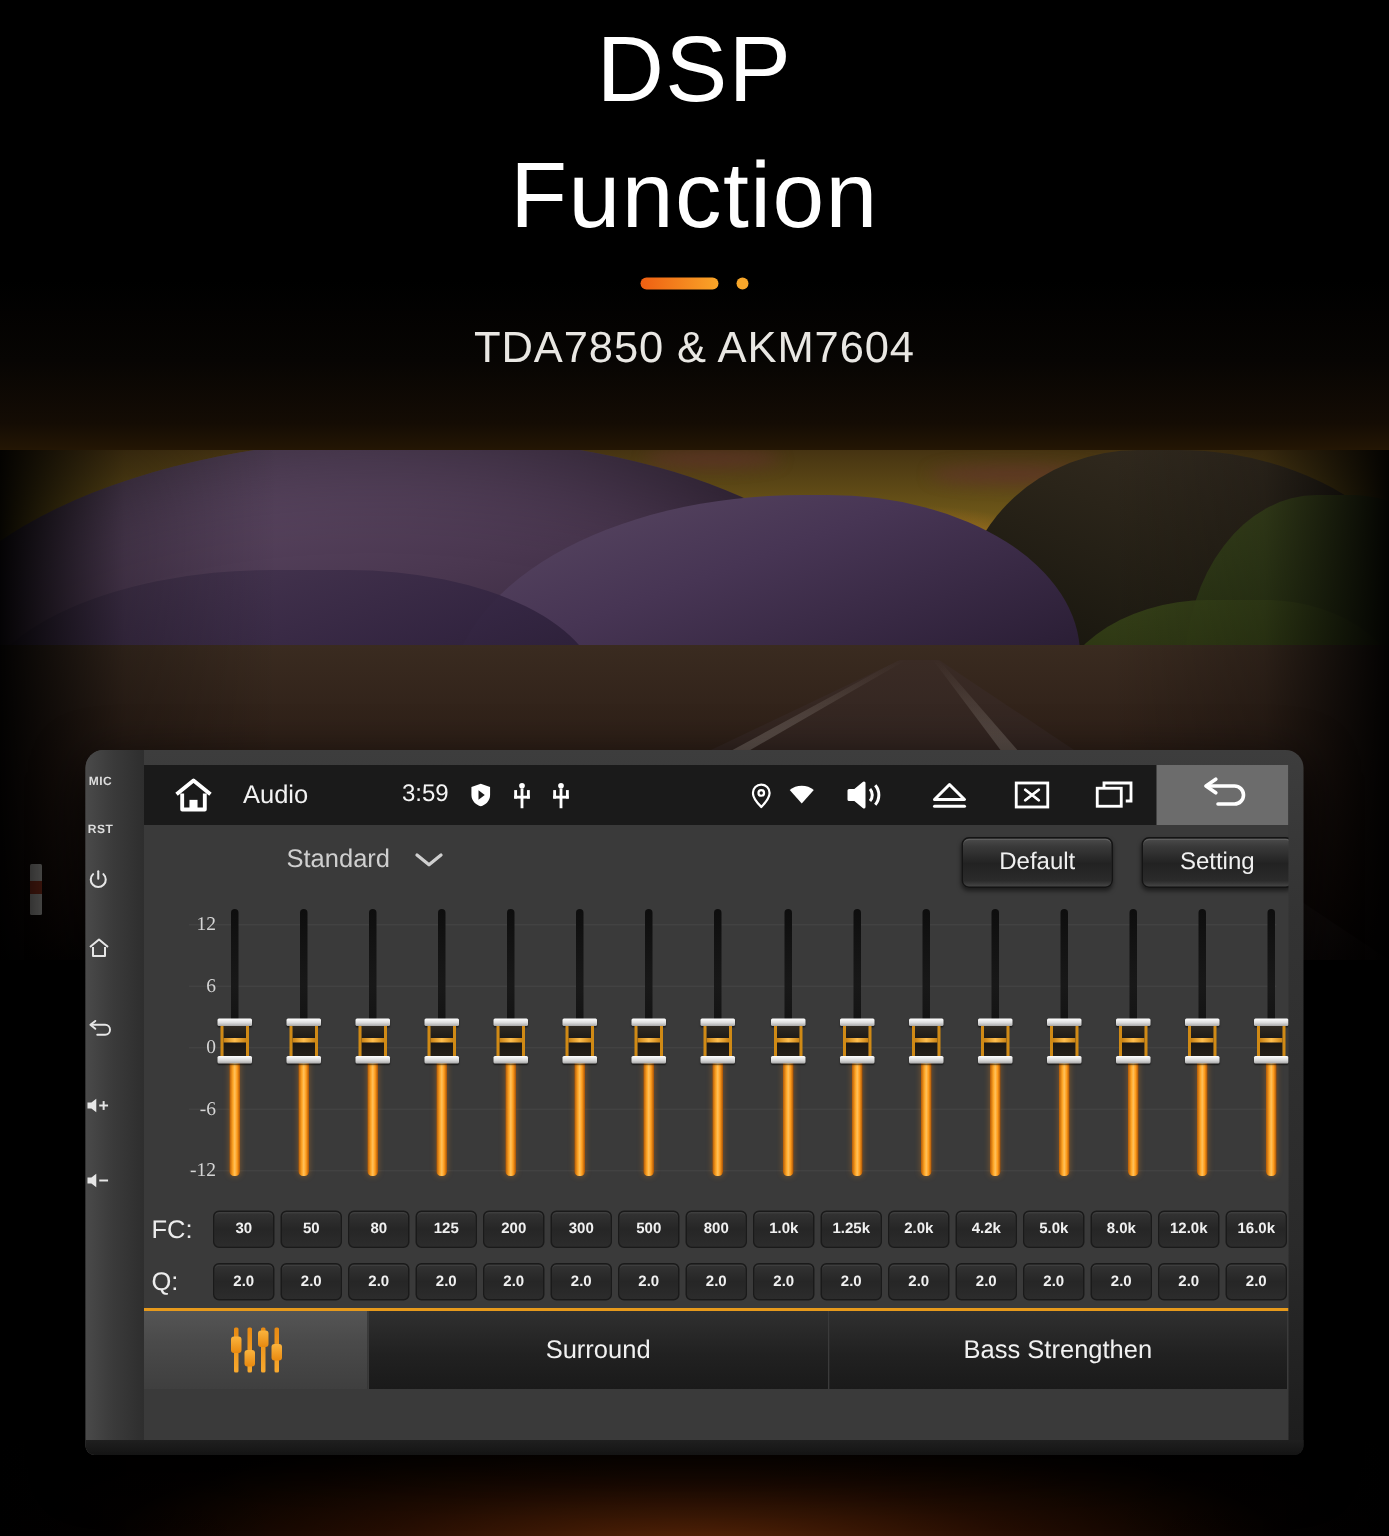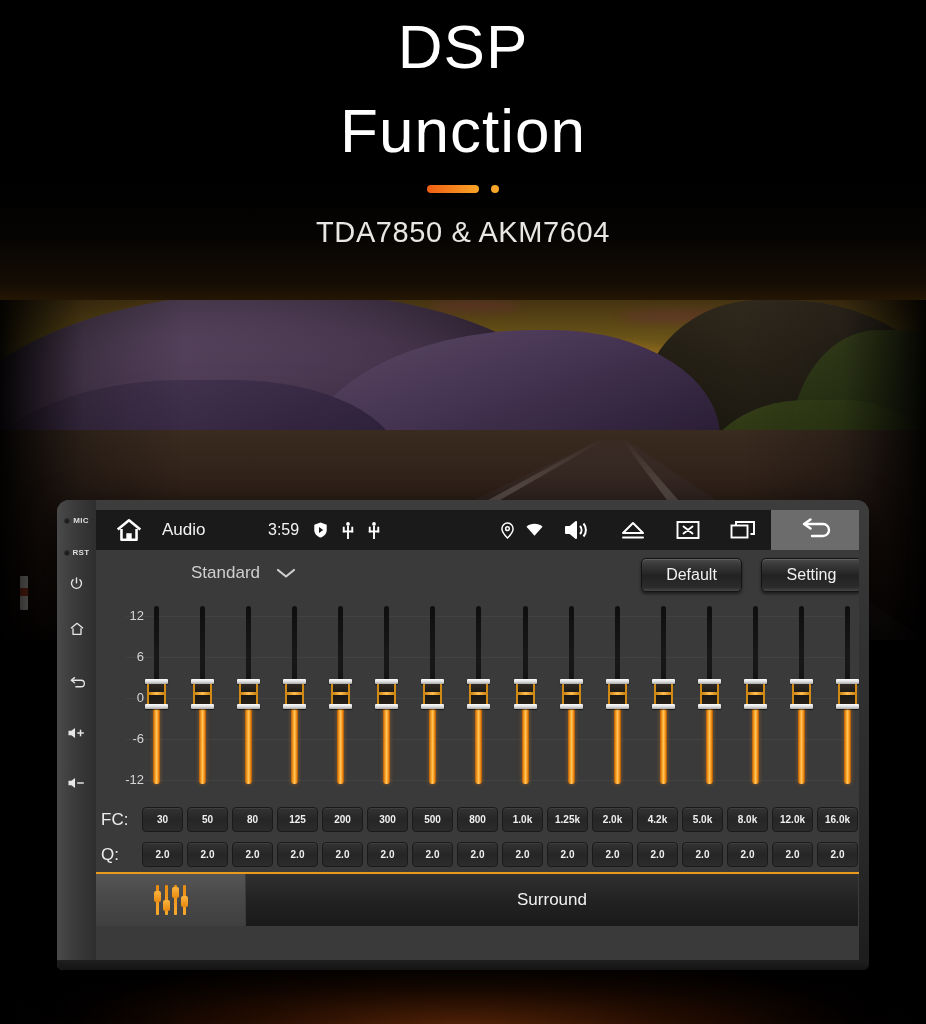--- a/index.html
+++ b/index.html
@@ -157,22 +157,22 @@
     box-shadow: 0 10px 34px rgba(0,0,0,.75);
   }
   
   .bezel {
     position: absolute; left: 0; top: 0; width: 39px; height: 470px;
     background: linear-gradient(90deg,#4a4a4a 0%,#3a3a3a 48%,#2e2e2e 100%);
     border-radius: 12px 0 0 6px;
     display: flex; flex-direction: column; align-items: center;
   }
   .bez-item {
-    position: absolute; left: 0; width: 39px;
-    display: flex; align-items: center; justify-content: center; gap: 3px;
+    position: absolute; left: 0; width: 17px;
+    display: flex; align-items: flex-end; justify-content: center; gap: 3px;
     color: #e3e3e3;
   }
   .bez-dot {
     width: 6px; height: 6px; border-radius: 50%;
     background: #1b1b1b; box-shadow: inset 0 0 2px rgba(255,255,255,.25);
   }
   .bez-txt { font-size: 8px; font-weight: 700; letter-spacing: .3px; color: #ddd; }
   .bez-ico { color: #e6e6e6; display: block; }
 
   
@@ -211,21 +211,21 @@
     background: linear-gradient(180deg,#4c4c4c 0%,#3a3a3a 16%,#222222 52%,#2b2b2b 88%,#454545 100%);
     border: 1px solid #141414; border-radius: 5px;
     color: #f0f0f0; font-size: 16px;
     display: flex; align-items: center; justify-content: center;
     box-shadow: 0 2px 3px rgba(0,0,0,.5), inset 0 1px 0 rgba(255,255,255,.12);
   }
   .btn-default { left: 545px; }
   .btn-setting { left: 665px; }
 
   
-  .eq-area { position: relative; width: 763px; height: 200px; background: #3a3a3a; }
+  .eq-area { position: relative; width: 763px; height: 200px; background: #3a3a3a; font-family: Liberation Serif, serif; }
   .eq-grid-line {
     position: absolute; left: 30px; width: 725px; height: 1px;
     background: rgba(255,255,255,.045);
   }
   .eq-scale {
     position: absolute; left: 4px; width: 44px; text-align: right;
     font-size: 13px; color: #d5d5d5;
   }
   .sliders {
     position: absolute; left: 56px; top: 4px; width: 700px; height: 178px;
@@ -735,18 +735,21 @@
               </span>
               <span class="eqbar">
                 <i></i>
                 <b style="top:11px"></b>
               </span>
             </span>
           </div>
           <div class="tab">
             <span>Surround</span>
           </div>
+          <div class="tab">
+            <span>Bass Strengthen</span>
+          </div>
         </div>
     </div>
 
     <div class="device-foot"></div>
   </div>
 </div>
 
 </body></html>

